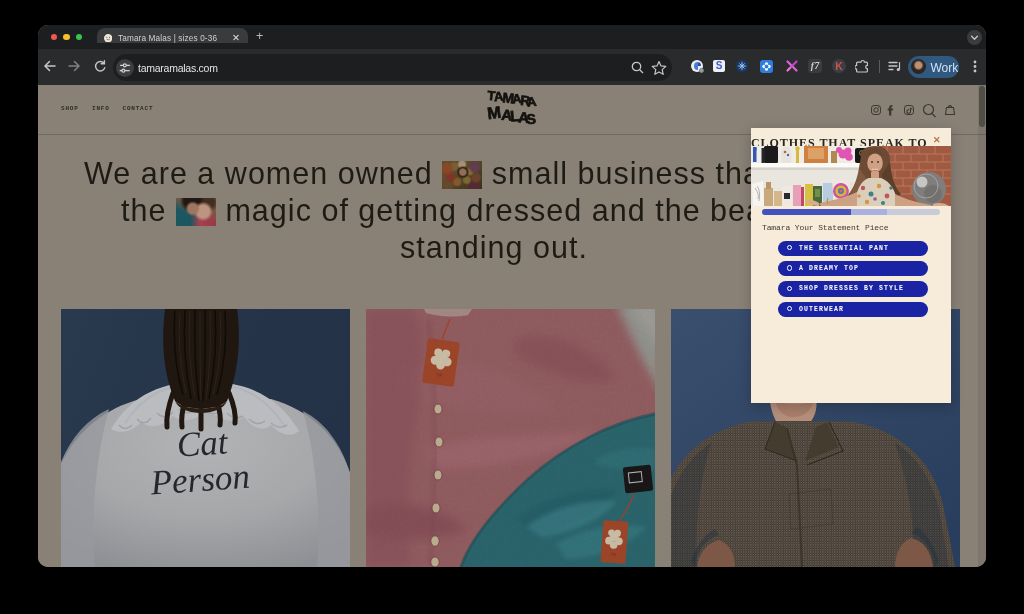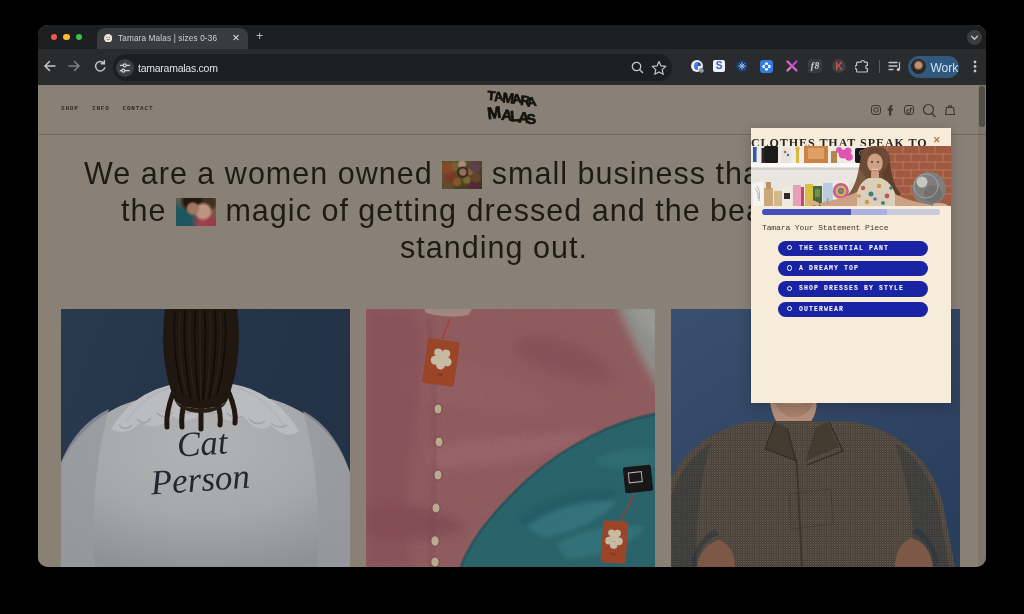--- a/index.html
+++ b/index.html
@@ -3,21 +3,21 @@
 <meta charset="utf-8">
 <style>
   * { margin:0; padding:0; box-sizing:border-box; }
   html,body { width:1024px; height:614px; background:#000; overflow:hidden;
     font-family:"Liberation Sans", sans-serif; }
   #win { position:absolute; left:38px; top:25px; width:948px; height:542px;
     border-radius:10px; overflow:hidden; background:#898176; }
   
   #tabstrip { position:absolute; left:0; top:0; width:100%; height:24px; background:#1d1e20; }
   .tl { position:absolute; top:9px; width:6.4px; height:6.4px; border-radius:50%; }
-  #tab { position:absolute; left:59px; top:3px; width:151px; height:21px;
+  #tab { position:absolute; left:59px; top:3px; width:151px; height:15px;
     background:#393b3d; border-radius:8px 8px 0 0; }
   #tabtitle { position:absolute; left:21px; top:6px; font-size:8.2px; color:#cfd1d3; white-space:nowrap; letter-spacing:0.15px;}
   
   #toolbar { position:absolute; left:0; top:24px; width:100%; height:36px; background:#2a2b2d; }
   #pill { position:absolute; left:75px; top:5px; width:559px; height:27px; border-radius:13.5px;
     background:#1d1e20; }
   #url { position:absolute; left:25px; top:7.5px; font-size:10.5px; color:#e2e3e5; letter-spacing:-0.25px; }
   .ticon { position:absolute; top:9px; }
   
   #content { position:absolute; left:0; top:60px; width:100%; height:482px; background:#898176; }
@@ -116,21 +116,21 @@
           <circle cx="6.5" cy="6.5" r="1.9" fill="#2f7de1"></circle>
         </g>
       </svg>
     <svg style="position:absolute;left:747px;top:10px;" width="14" height="14" viewBox="0 0 14 14">
       <g stroke="#e060d8" stroke-width="2.2" stroke-linecap="round">
           <path d="M2.5 2.5 L11.5 11.5"></path>
           <path d="M11.5 2.5 L7.5 6.5" stroke="#c045c8"></path>
           <path d="M2.5 11.5 L5.5 8.5" stroke="#f077d0"></path>
         </g>
     </svg>
-    <div style="position:absolute;left:770px;top:10px;width:14px;height:14px;border-radius:3px;background:#3a3b3d;color:#cfd1d3;font-size:9.5px;font-style:italic;font-weight:bold;text-align:center;line-height:14px;font-family:'Liberation Serif',serif;">f 8</div>
+    <div style="position:absolute;left:770px;top:10px;width:14px;height:14px;border-radius:3px;background:#3a3b3d;color:#cfd1d3;font-size:9.5px;font-style:italic;font-weight:bold;text-align:center;line-height:14px;font-family:'Liberation Serif',serif;">f 7</div>
     <div style="position:absolute;left:794px;top:9.5px;width:14px;height:14px;border-radius:50%;background:#3c3e44;color:#c9544c;font-size:10.5px;font-weight:bold;text-align:center;line-height:14px;">K</div>
     <svg style="position:absolute;left:817px;top:9.5px;" width="15" height="15" viewBox="0 0 15 15">
       <path d="M6 3.2 a1.7 1.7 0 0 1 3.4 0 h2 a1 1 0 0 1 1 1 v2.2 a1.7 1.7 0 0 0 0 3.4 v2.2 a1 1 0 0 1 -1 1 h-8.8 a1 1 0 0 1 -1 -1 v-2 a1.7 1.7 0 0 1 0 -3.6 v-2.2 a1 1 0 0 1 1 -1 z" fill="none" stroke="#c4c6c8" stroke-width="1.2"></path>
     </svg>
     <div style="position:absolute;left:841px;top:11px;width:1px;height:13px;background:#5a5c5e;"></div>
     <svg style="position:absolute;left:849px;top:10px;" width="15" height="15" viewBox="0 0 15 15">
       <g stroke="#c4c6c8" stroke-width="1.3" fill="none" stroke-linecap="round">
           <path d="M2 3.5 h8 M2 7 h8 M2 10.5 h4"></path>
           <path d="M12.5 3.5 v6.2" stroke-width="1.2"></path>
           <circle cx="11.3" cy="10.5" r="1.6" fill="#c4c6c8" stroke="none"></circle>

